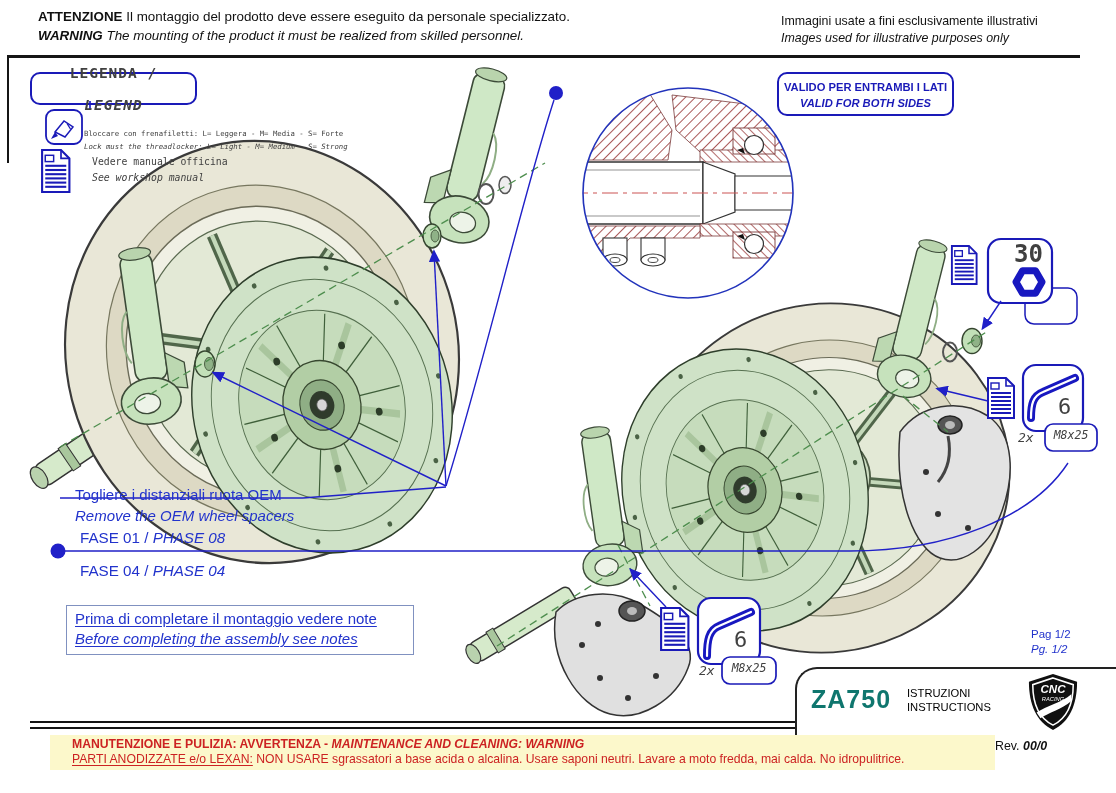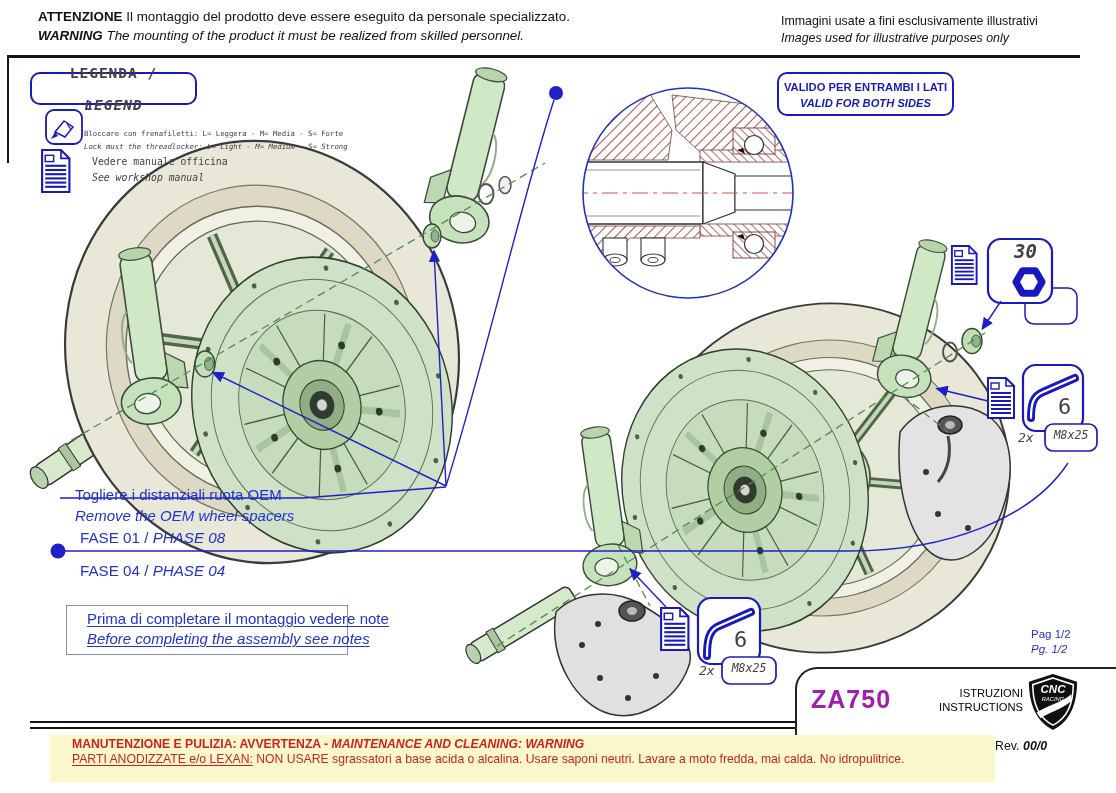--- a/index.html
+++ b/index.html
@@ -21,37 +21,37 @@
               letter-spacing:1px;}
   .legend-t1{left:84px;top:110px;font-size:7.3px;line-height:13px;margin-top:17px;}
   .legend-t2{left:92px;top:154px;font-size:9.8px;line-height:15.5px;}
   .valid-box{left:777px;top:72px;width:177px;height:44px;border:2.4px solid #1a1ab8;border-radius:10px;
              text-align:center;font-size:11.2px;font-weight:bold;line-height:16px;padding-top:5px;
              box-sizing:border-box;color:#1a1ab8;background:#fff;}
   .insert-note{left:806px;top:130px;font-size:10.8px;line-height:13.4px;color:#2a3fd0;}
   .insert-note .gap{height:9px;}
   .remove-note{left:75px;top:456px;font-size:15px;line-height:21px;margin-top:28px;}
   .fase{font-size:15.2px;}
-  .prima-box{left:66px;top:605px;width:282px;border:1.4px solid #8091c0;padding:3px 8px 5px 20px;
+  .prima-box{left:66px;top:605px;width:348px;border:1.4px solid #8091c0;padding:3px 8px 5px 8px;
              font-size:15px;line-height:20px;box-sizing:border-box;}
-  .c30{left:1014px;top:240px;font-size:19px;font-weight:bold;font-style:italic;}
+  .c30{left:1014px;top:240px;font-size:24px;font-weight:bold;}
   .c6r{left:1058px;top:394px;font-size:22px;}
   .c2xr{left:1018px;top:430px;font-size:13px;}
   .m8r{left:1045px;top:428px;width:52px;text-align:center;font-size:11.5px;}
   .c6b{left:734px;top:627px;font-size:22px;}
   .c2xb{left:699px;top:663px;font-size:13px;}
   .m8b{left:722px;top:661px;width:54px;text-align:center;font-size:11.5px;}
   .pag{left:1031px;top:627px;font-size:11.5px;line-height:15px;color:#2233cc;}
   .titleblock{left:795px;top:667px;width:321px;height:66px;border-top:2px solid #222;border-left:2px solid #222;
               border-top-left-radius:22px;background:#fff;}
-  .za750{left:14px;top:16px;font-size:25px;font-weight:bold;letter-spacing:1px;color:#a21caf;}
-  .doclabel{left:110px;top:17px;width:116px;text-align:right;font-size:11.2px;line-height:14px;color:#000;}
+  .za750{left:14px;top:16px;font-size:25px;font-weight:bold;letter-spacing:1px;color:#0f766e;}
+  .doclabel{left:110px;top:17px;width:116px;text-align:left;font-size:11.2px;line-height:14px;color:#000;}
   .logo{left:230px;top:3px;}
   .dblline{left:30px;width:766px;height:2px;background:#151515;}
-  .footer-strip{left:50px;top:735px;width:945px;height:47px;background:#fcf8cb;
+  .footer-strip{left:50px;top:735px;width:945px;height:35px;background:#fcf8cb;
                 padding:2px 0 0 22px;box-sizing:border-box;font-size:12.2px;line-height:14.6px;color:#cc2222;}
   .rev{left:995px;top:739px;font-size:12.4px;color:#111;}
 </style>
 </head>
 <body>
 
 <div class="page">
 
   <svg class="abs" style="left:0;top:0" width="1116" height="793" viewBox="0 0 1116 793">
     <defs>

